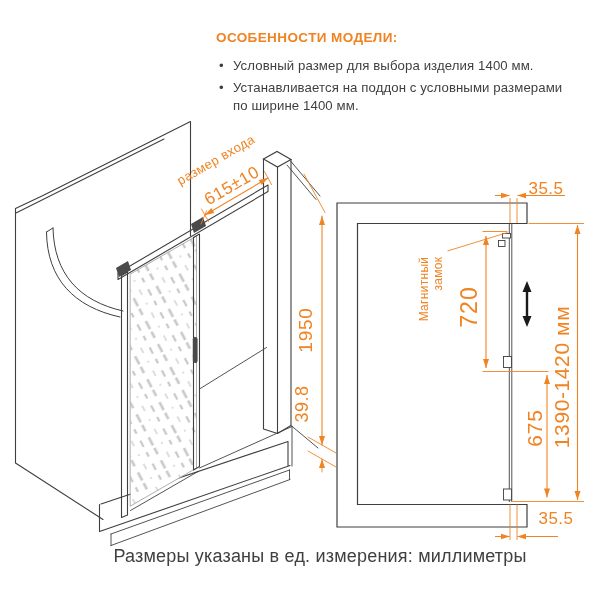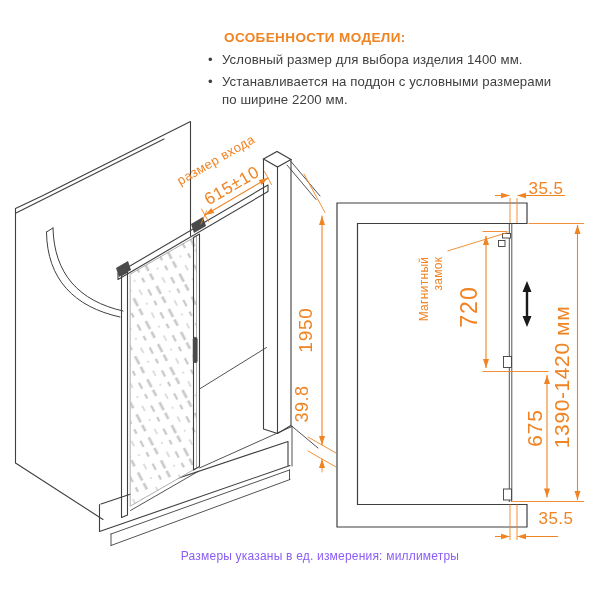--- a/index.html
+++ b/index.html
@@ -5,50 +5,50 @@
   html,body{margin:0;padding:0;}
   body{
     width:600px;height:600px;position:relative;background:#ffffff;overflow:hidden;
     font-family:"Liberation Sans","DejaVu Sans",sans-serif;
   }
   .abs{position:absolute;}
   
   .features{position:absolute;left:204px;top:30px;width:372px;}
   .features-title{
     color:#F08322;font-weight:bold;font-size:13.5px;letter-spacing:.4px;
-    margin:0 0 6px 20px;
+    margin:0 0 6px 12px;
   }
-  .features-list{list-style:none;margin:1px;padding:0;width:348px;}
+  .features-list{list-style:none;margin:12px;padding:0;width:348px;}
   .features-list li{
     position:relative;padding-left:17px;margin:0 0 4.5px 0;
     font-size:13.2px;line-height:17.5px;color:#3f3f3f;letter-spacing:.1px;
   }
   .features-list li::before{
     content:"•";position:absolute;left:3px;top:0;color:#3f3f3f;
   }
   
   .dim{
     position:absolute;color:#F08322;white-space:pre;
     transform:translate(-50%,-50%);line-height:1.05;
   }
   .rot90{transform:translate(-50%,-50%) rotate(-90deg);}
   .rot30{transform:translate(-50%,-50%) rotate(-30deg);}
   .caption{
     position:absolute;left:320px;top:556px;transform:translate(-50%,-50%);
-    font-size:12px;color:#8b5cf6;white-space:nowrap;letter-spacing:.2px;
+    font-size:18px;color:#404040;white-space:nowrap;letter-spacing:.2px;
   }
 </style>
 </head>
 <body>
 
 <div class="features">
   <div class="features-title">ОСОБЕННОСТИ МОДЕЛИ:</div>
   <ul class="features-list">
     <li>Условный размер для выбора изделия 1400 мм.</li>
-    <li>Устанавливается на поддон с условными размерами по ширине 2200 мм.</li>
+    <li>Устанавливается на поддон с условными размерами по ширине 1400 мм.</li>
   </ul>
 </div>
 
 <svg class="abs" style="left:0;top:0;" width="600" height="600" viewBox="0 0 600 600">
   <defs>
     <pattern id="hatch" width="26" height="26" patternUnits="userSpaceOnUse" patternTransform="rotate(-28)">
       <rect width="26" height="26" fill="#ffffff"></rect>
       <path d="M4,-2 L4,28" stroke="#c9c9c9" stroke-width="2.6" stroke-dasharray="9 7"></path>
       <path d="M13,-6 L13,30" stroke="#d6d6d6" stroke-width="1.6" stroke-dasharray="6 9"></path>
       <path d="M21,-2 L21,28" stroke="#c9c9c9" stroke-width="2.2" stroke-dasharray="7 8"></path>

